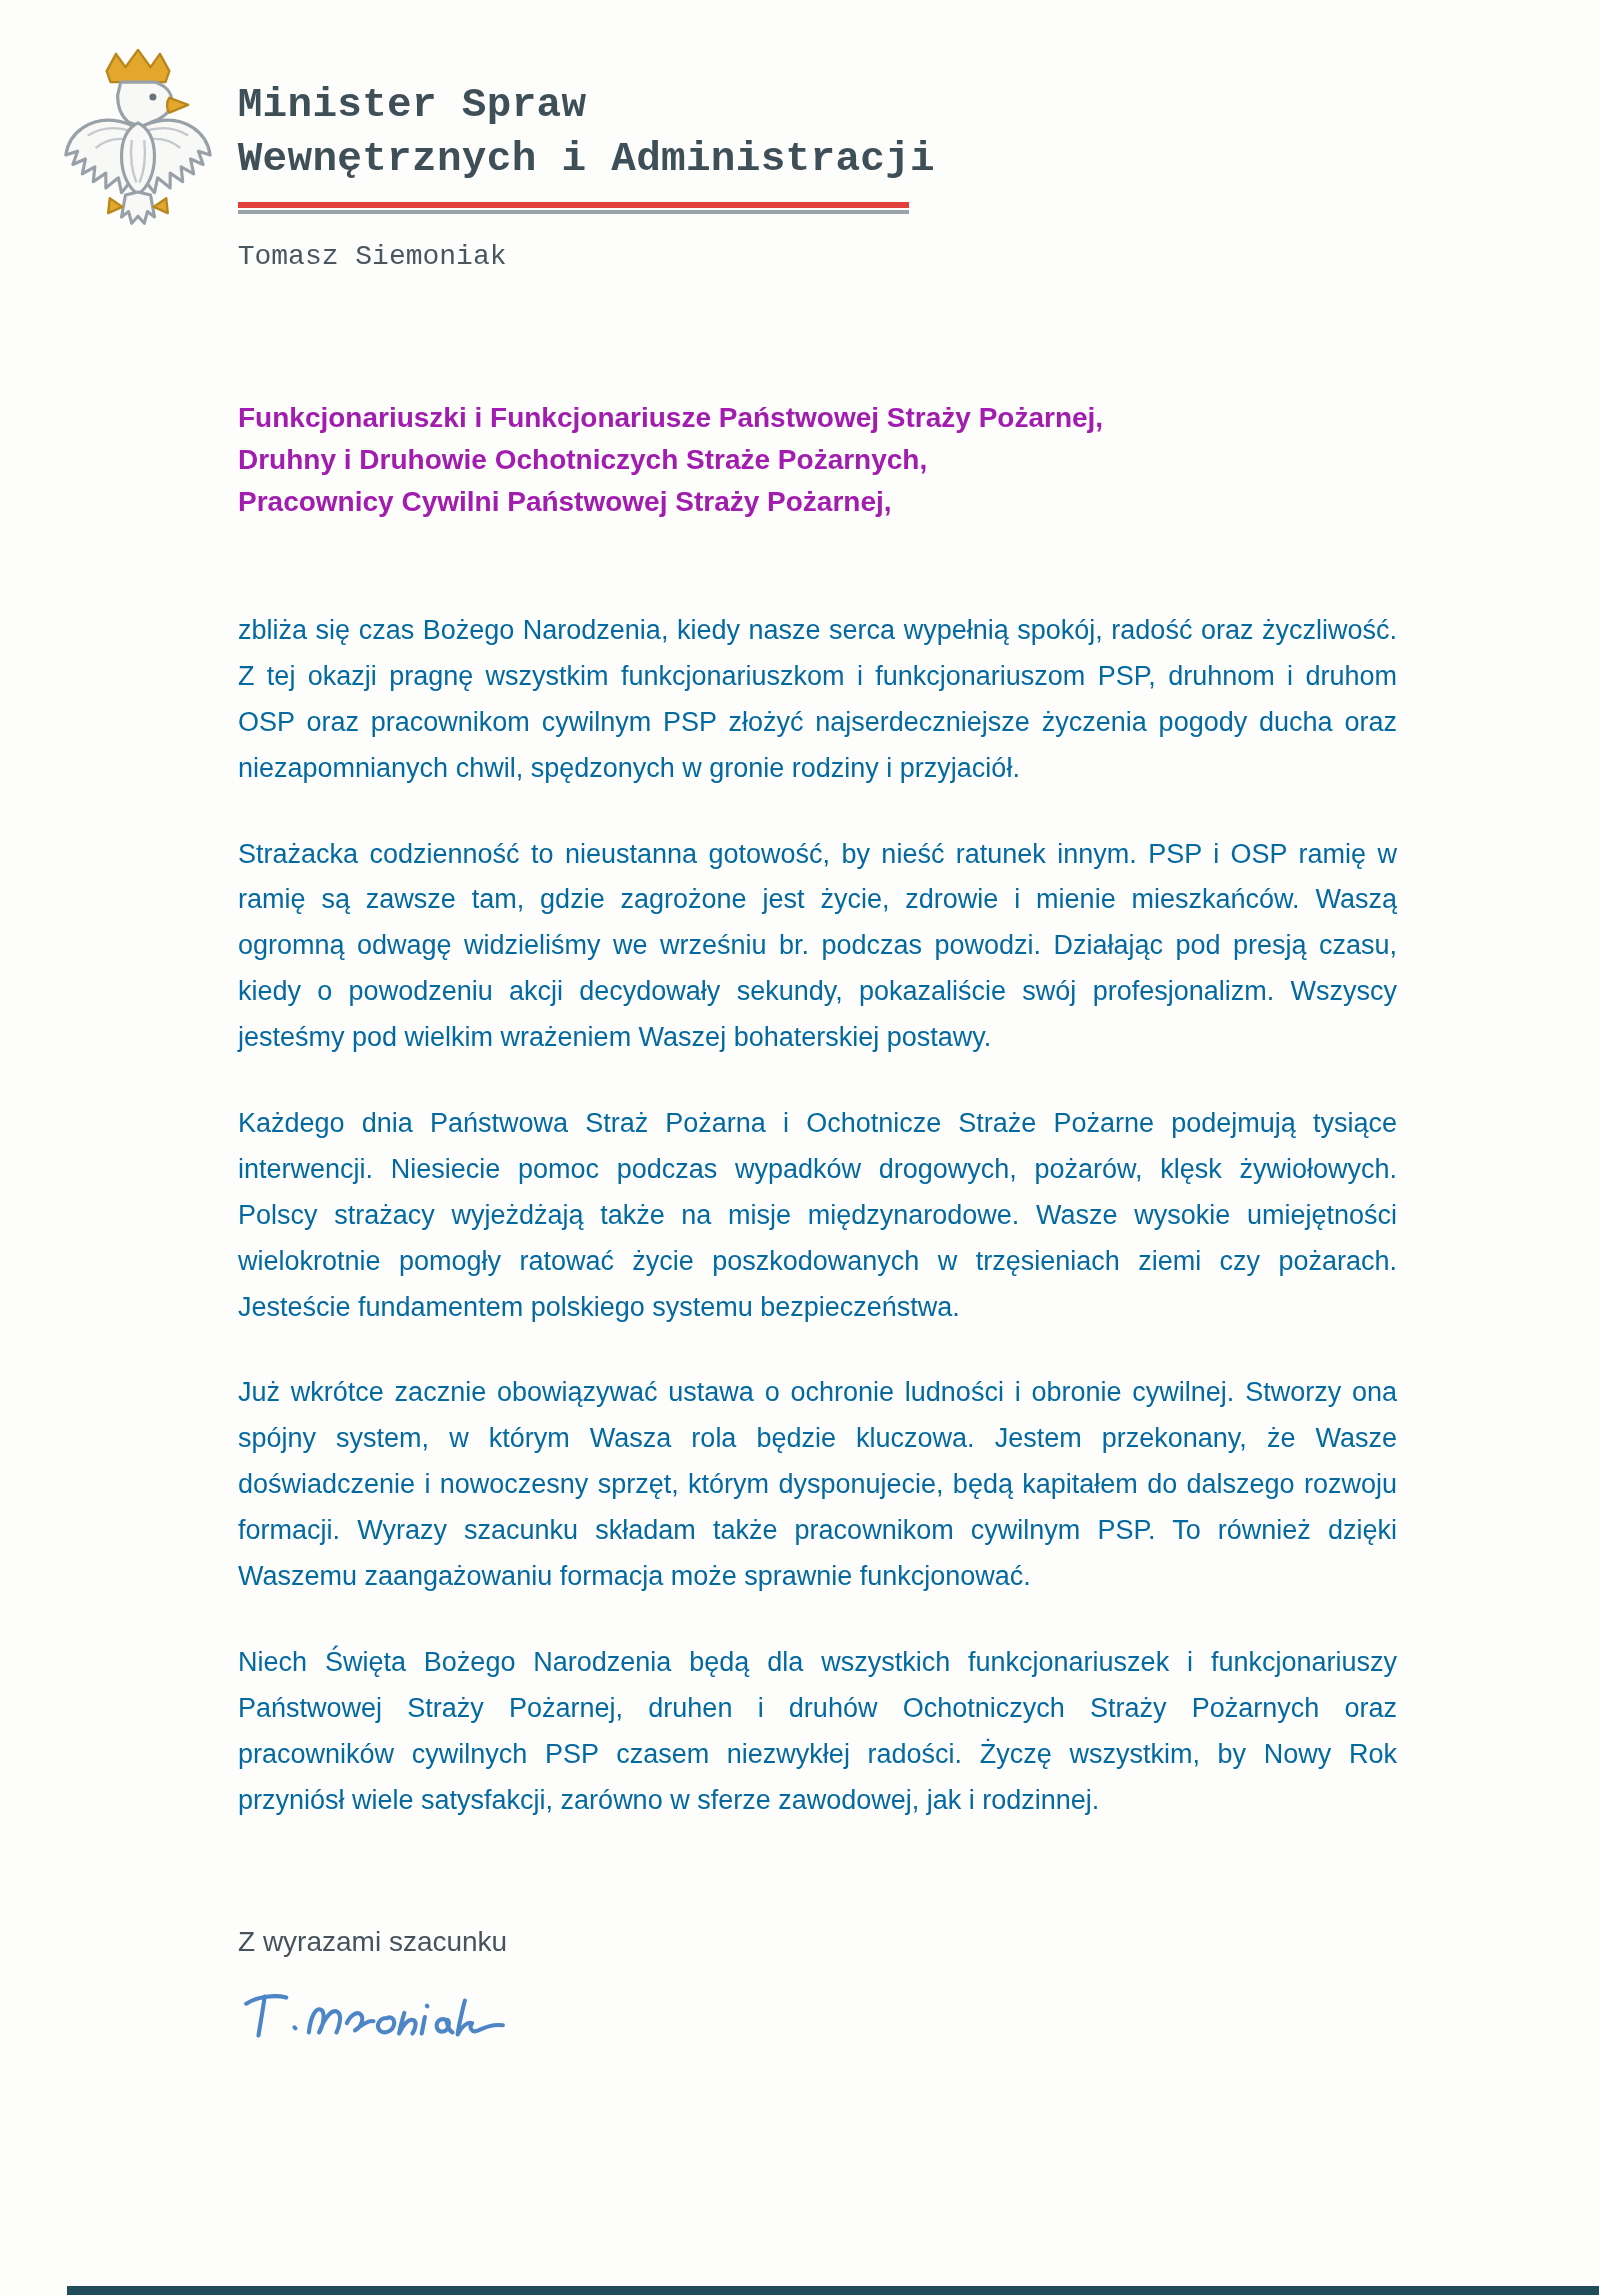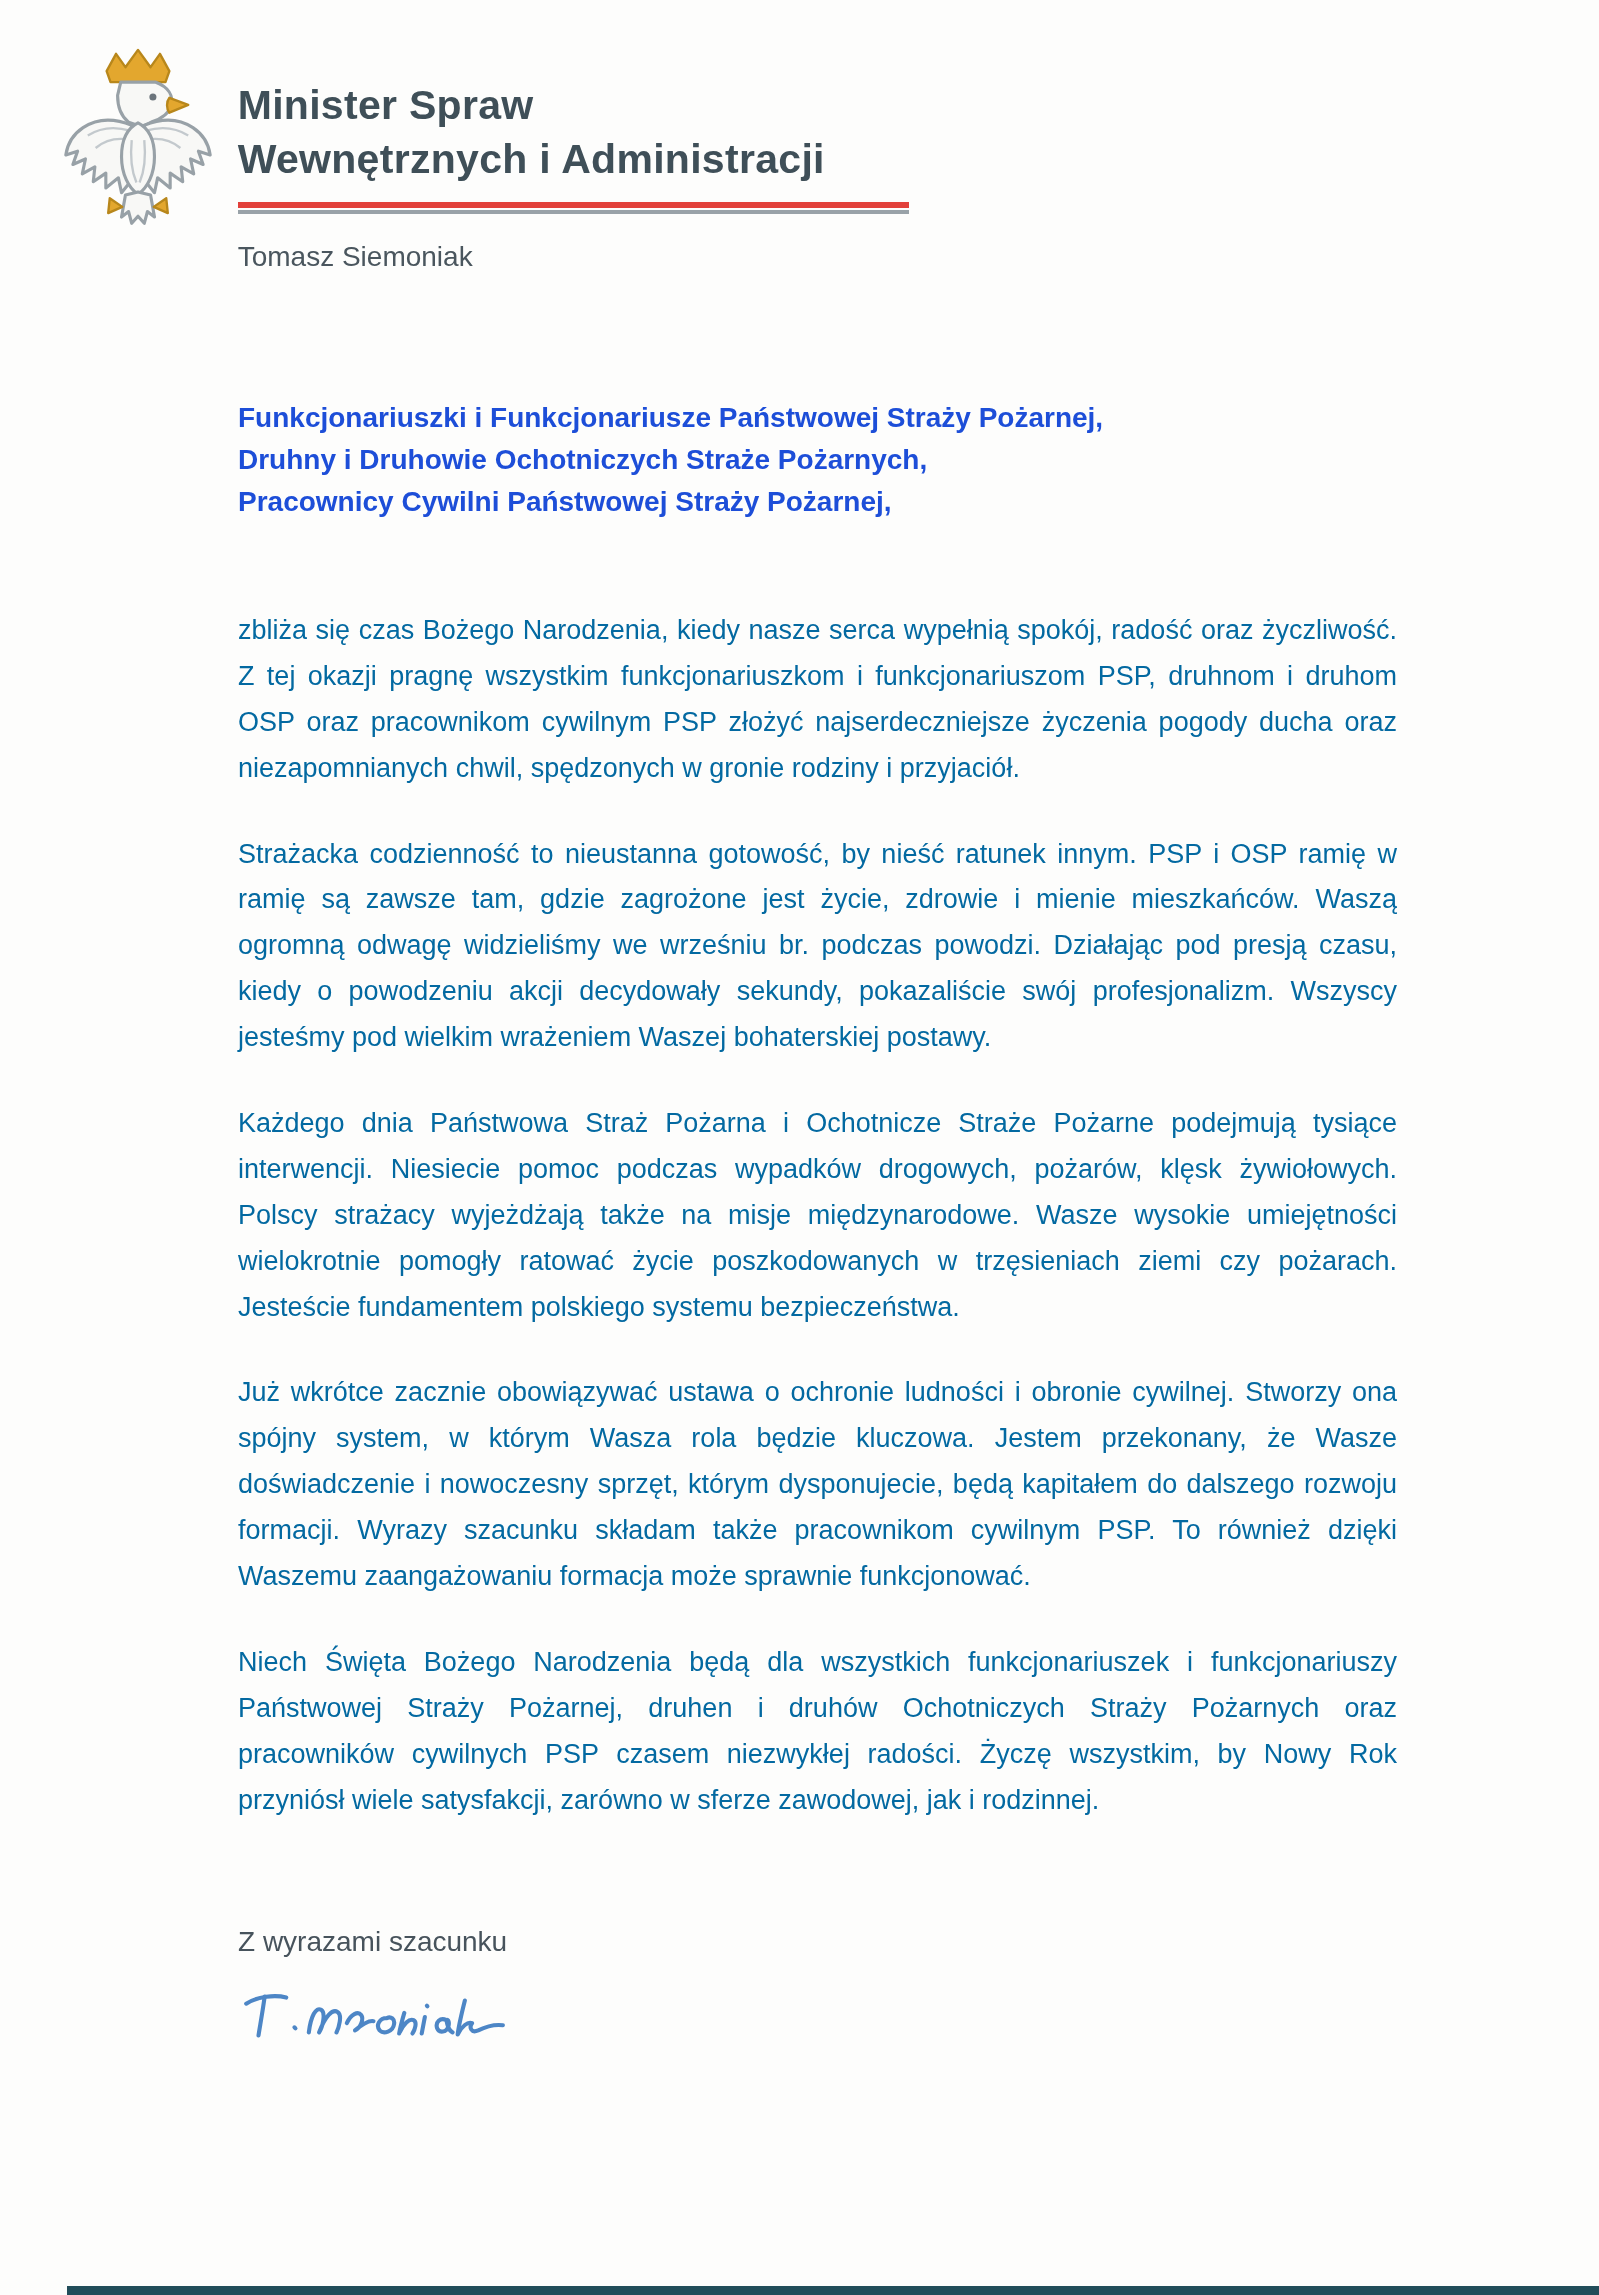--- a/index.html
+++ b/index.html
@@ -22,21 +22,21 @@
     position: absolute;
     top: 46px;
     left: 59px;
     display: flex;
     align-items: flex-start;
   }
 
   .coa { width: 158px; height: 204px; flex: 0 0 auto; }
   .coa svg { width: 100%; height: 100%; }
 
-  .head-text { margin-left: 20.7px; padding-top: 32px; }
+  .head-text { margin-left: 20.7px; padding-top: 32px; font-family: Liberation Mono, monospace; }
 
   .ministry-title {
     font-size: 41px;
     line-height: 1.32;
     font-weight: 700;
     color: #3f4f58;
     letter-spacing: 0.3px;
   }
 
   .rule { margin-top: 15.5px; width: 671px; }
@@ -54,21 +54,21 @@
     position: absolute;
     top: 397px;
     left: 238px;
     width: 1159px;
   }
 
   .salutation {
     font-weight: 700;
     font-size: 28px;
     line-height: 1.5;
-    color: #1d4ed8;
+    color: #a21caf;
     margin-bottom: 85px;
   }
 
   .letter-body p {
     font-size: 27px;
     line-height: 1.7;
     text-align: justify;
     margin-bottom: 40px;
     color: #0369a1;
   }

